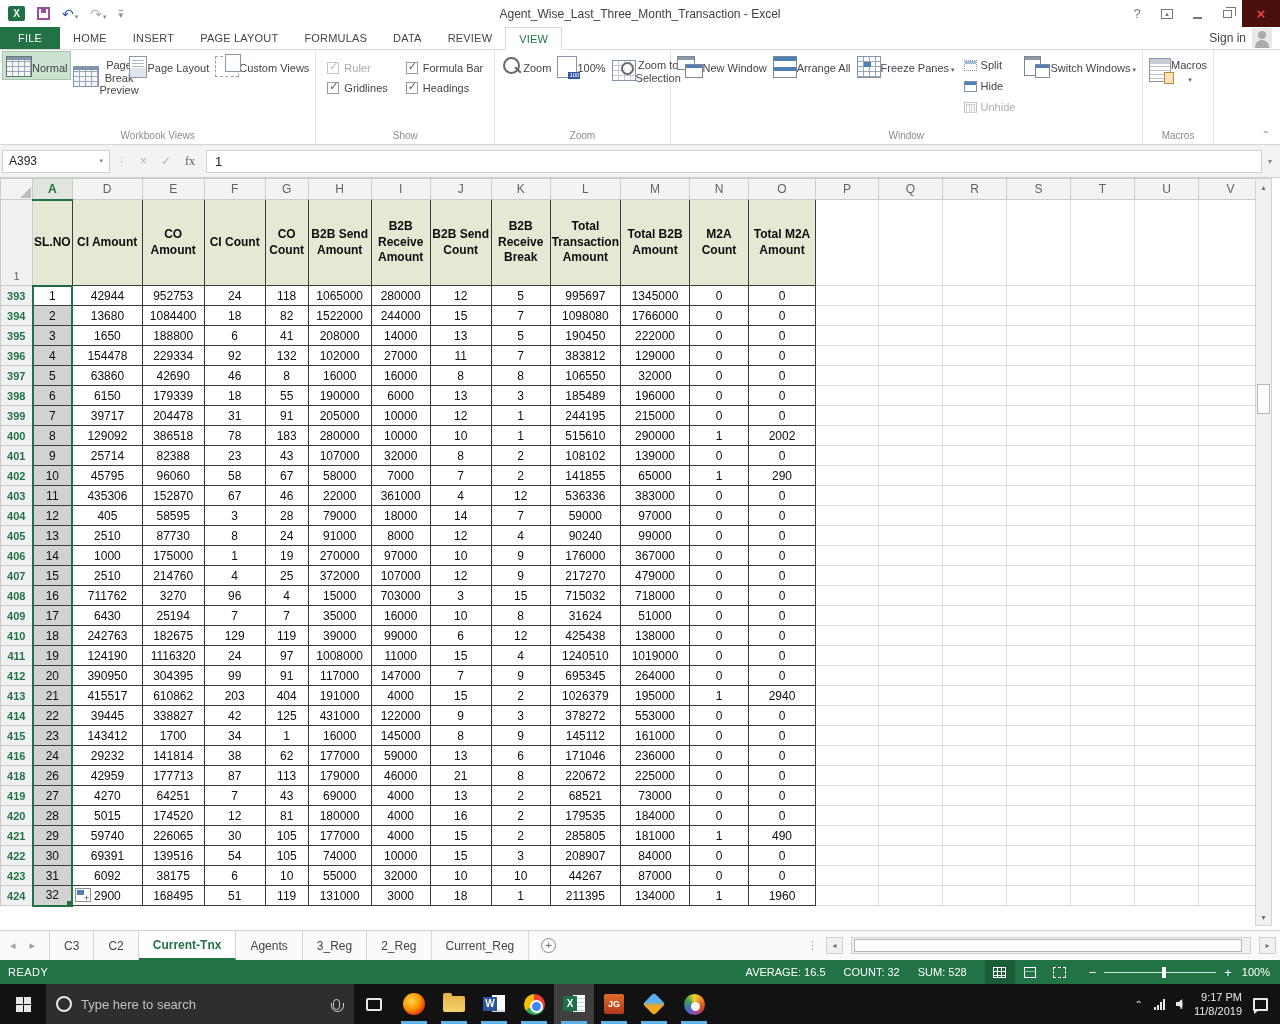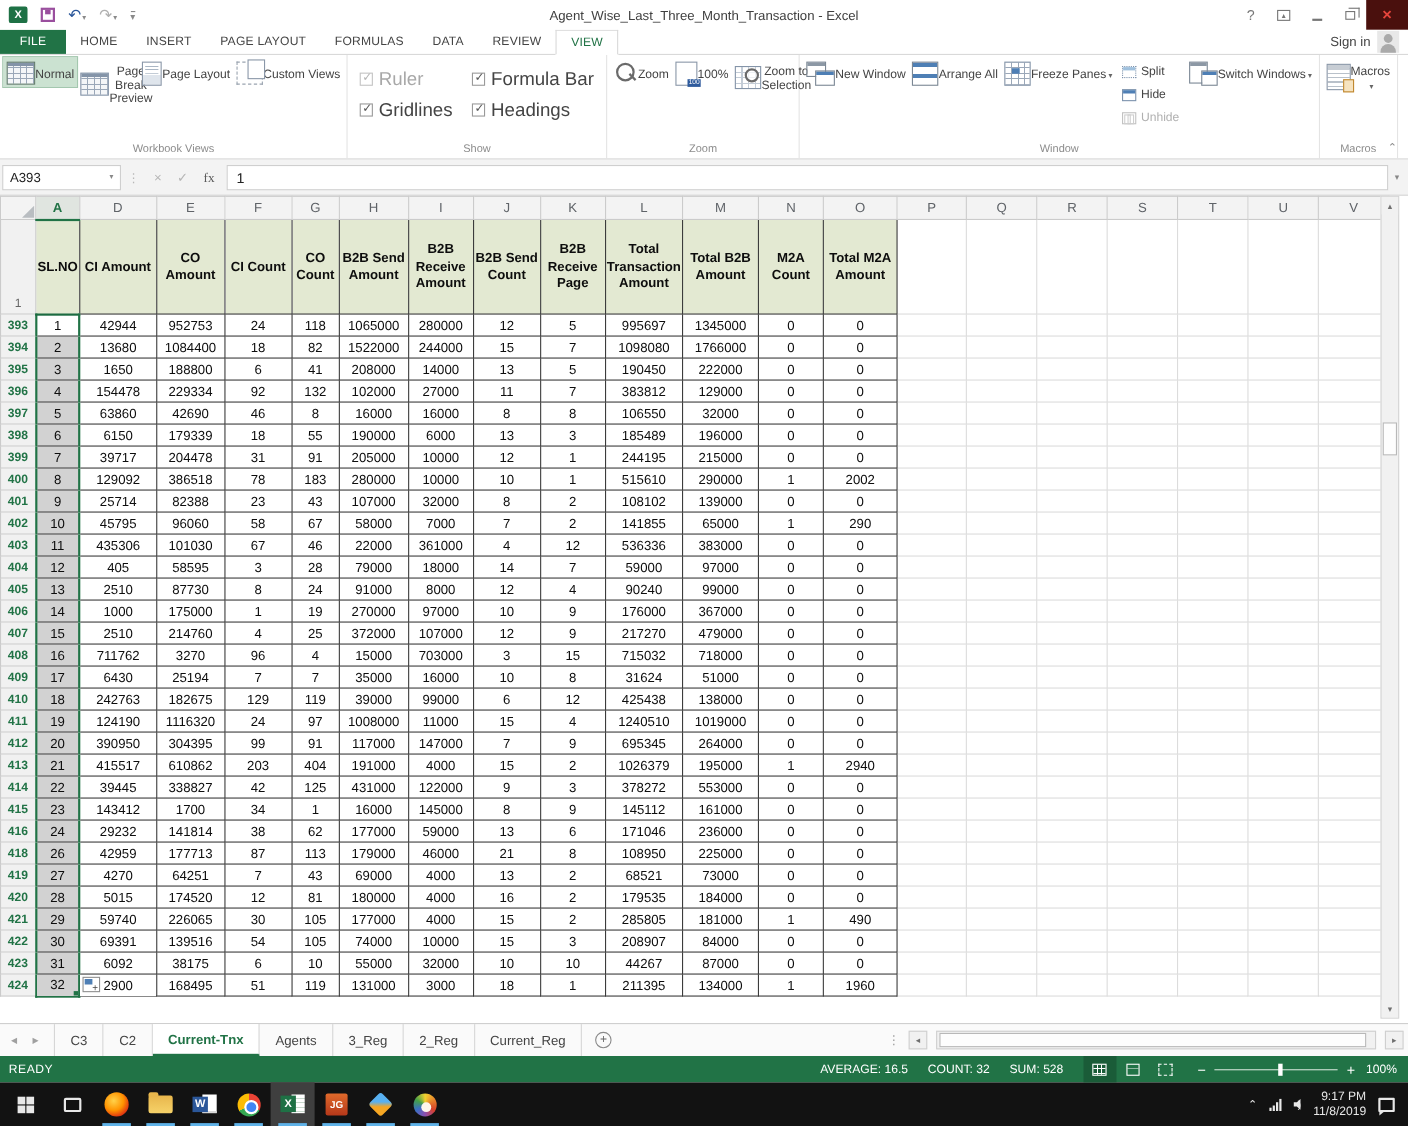--- a/index.html
+++ b/index.html
@@ -39,21 +39,21 @@
   .rgroup { display:flex; flex-direction:column; border-right:1px solid #e4e4e4; padding:2px 3px 0; }
   .rg-content { flex:1; display:flex; align-items:flex-start; }
   .rg-label { text-align:center; font-size:10px; color:#8c8c8c; padding:1px 0 3px; }
   .bigbtn { display:flex; flex-direction:row; align-items:center; justify-content:flex-start; min-width:46px; padding:4px 3px 2px; font-size:11px; color:#444; text-align:center; line-height:1.15; }
   .bigbtn.active { background:#cbe2d1; outline:1px solid #a3c7ae; }
   .bigbtn .lbl { margin-top:3px; }
   .smallcol { display:flex; flex-direction:column; justify-content:flex-start; gap:3px; padding:4px 6px 0 6px; }
   .smallbtn { display:flex; align-items:center; gap:4px; font-size:11px; color:#444; white-space:nowrap; height:18px; }
   .smallbtn.disabled { color:#b0b0b0; }
   .cbgrid { display:grid; grid-template-columns:auto auto; gap:8px 18px; padding:10px 8px 0; }
-  .cbrow { display:flex; align-items:center; gap:5px; font-size:17px; color:#444; white-space:nowrap; }
+  .cbrow { display:flex; align-items:center; gap:5px; font-size:11px; color:#444; white-space:nowrap; }
   .cbrow.disabled { color:#a8a8a8; }
   .cb { width:12px; height:12px; border:1px solid #9a9a9a; background:#fff; position:relative; flex:none; }
   .cb.checked::after { content:"\2713"; position:absolute; left:1px; top:-3px; font-size:11px; color:#555; }
   .cbrow.disabled .cb { border-color:#c4c4c4; }
   .cbrow.disabled .cb.checked::after { color:#b5b5b5; }
   .ddarrow { font-size:7px; color:#666; margin-left:2px; }
   .ribbon-collapse { position:absolute; right:10px; bottom:4px; color:#8a8a8a; font-size:10px; }
 
   
   .ric { flex:none; }
@@ -438,21 +438,21 @@
         <tr style="height: 86px;">
           <th class="rh1">1</th>
           <td class="hdr">SL.NO</td>
           <td class="hdr">CI Amount</td>
           <td class="hdr">CO Amount</td>
           <td class="hdr">CI Count</td>
           <td class="hdr">CO Count</td>
           <td class="hdr">B2B Send Amount</td>
           <td class="hdr">B2B Receive Amount</td>
           <td class="hdr">B2B Send Count</td>
-          <td class="hdr">B2B Receive Page</td>
+          <td class="hdr">B2B Receive Break</td>
           <td class="hdr">Total Transaction Amount</td>
           <td class="hdr">Total B2B Amount</td>
           <td class="hdr">M2A Count</td>
           <td class="hdr">Total M2A Amount</td>
           <td class="b"></td>
           <td class="b"></td>
           <td class="b"></td>
           <td class="b"></td>
           <td class="b"></td>
           <td class="b"></td>
@@ -685,21 +685,21 @@
           <td class="b"></td>
           <td class="b"></td>
           <td class="b"></td>
           <td class="b"></td>
           <td class="b"></td>
         </tr>
         <tr>
           <th class="rh">403</th>
           <td class="c asel">11</td>
           <td class="c">435306</td>
-          <td class="c">101030</td>
+          <td class="c">152870</td>
           <td class="c">67</td>
           <td class="c">46</td>
           <td class="c">22000</td>
           <td class="c">361000</td>
           <td class="c">4</td>
           <td class="c">12</td>
           <td class="c">536336</td>
           <td class="c">383000</td>
           <td class="c">0</td>
           <td class="c">0</td>
@@ -1014,21 +1014,21 @@
           <th class="rh">418</th>
           <td class="c asel">26</td>
           <td class="c">42959</td>
           <td class="c">177713</td>
           <td class="c">87</td>
           <td class="c">113</td>
           <td class="c">179000</td>
           <td class="c">46000</td>
           <td class="c">21</td>
           <td class="c">8</td>
-          <td class="c">108950</td>
+          <td class="c">220672</td>
           <td class="c">225000</td>
           <td class="c">0</td>
           <td class="c">0</td>
           <td class="b"></td>
           <td class="b"></td>
           <td class="b"></td>
           <td class="b"></td>
           <td class="b"></td>
           <td class="b"></td>
           <td class="b"></td>
@@ -1237,20 +1237,25 @@
 
 <div class="taskbar">
   <div class="tb-start">
     <span class="winlogo">
         <span></span>
         <span></span>
         <span></span>
         <span></span>
       </span>
   </div>
+  <div class="tb-search">
+    <span class="cortana"></span>
+    <span class="ph">Type here to search</span>
+    <span class="mic"></span>
+  </div>
   <div class="tb-tv">
       <span class="tv-ic"></span>
     </div>
   <div id="taskbar-apps" style="display:flex;align-items:stretch;">
       <div class="appslot running">
         <span class="ic-firefox"></span>
       </div>
       <div class="appslot running">
         <span class="ic-folder"></span>
       </div>

